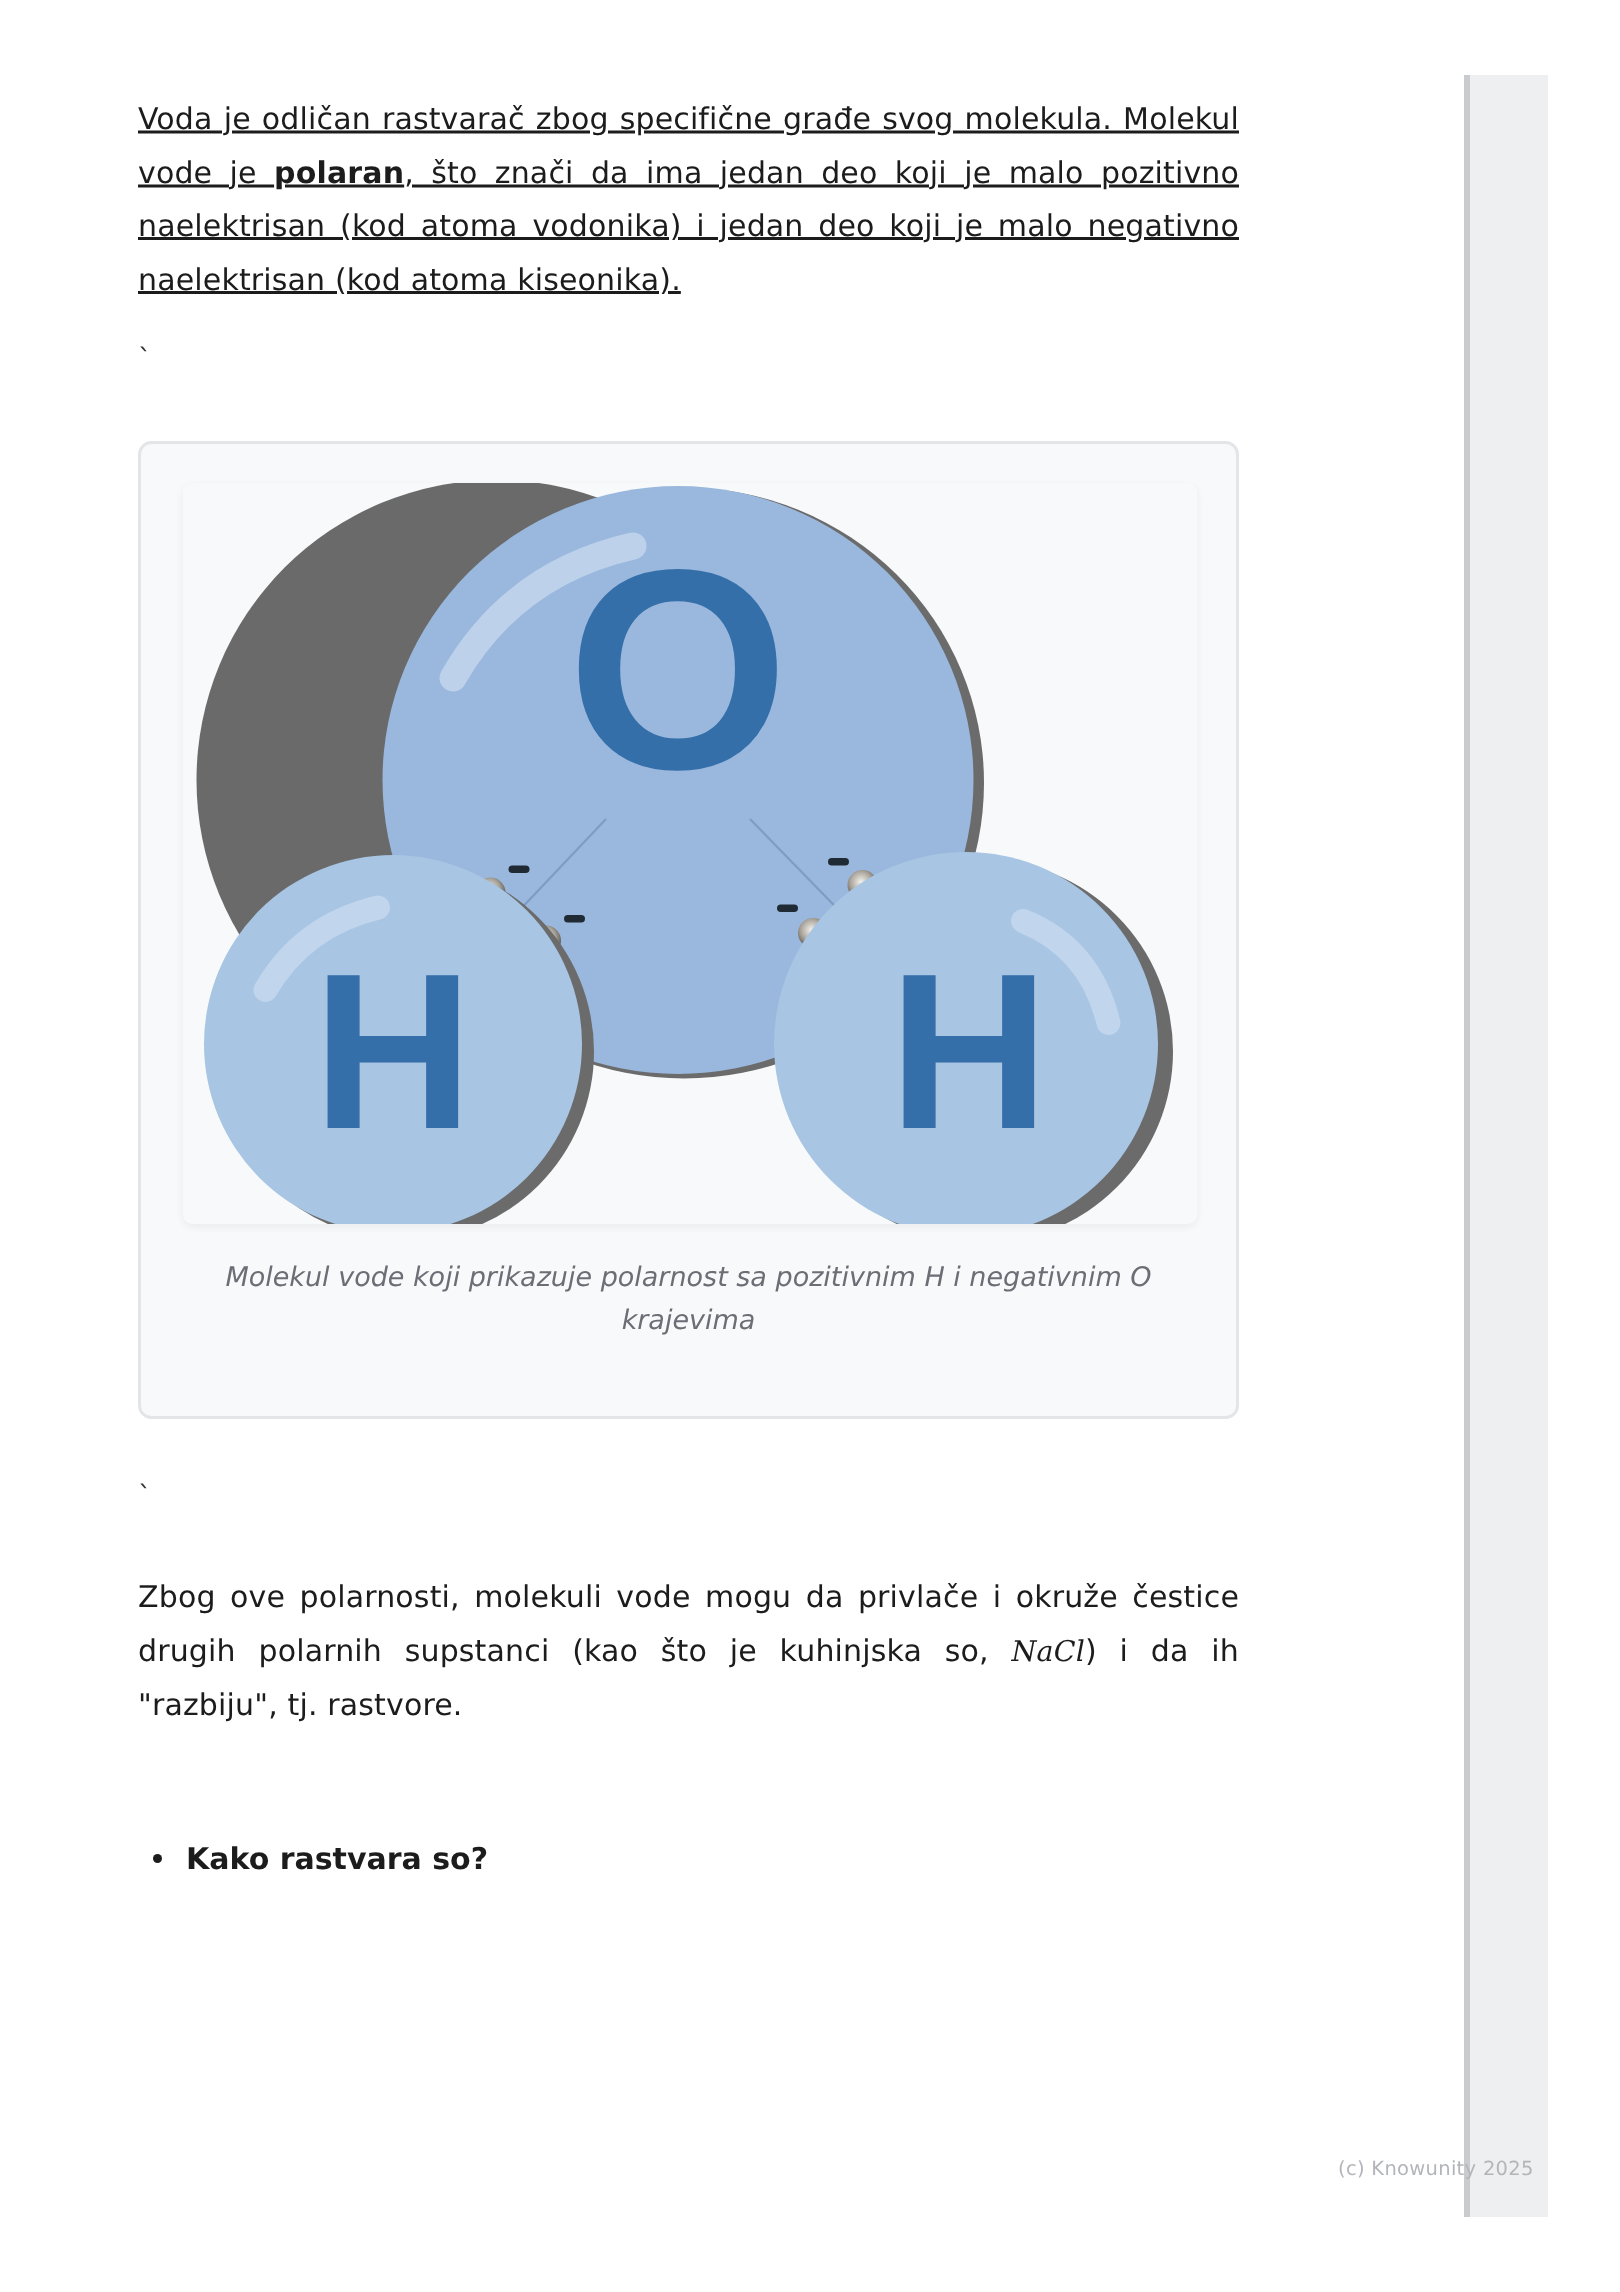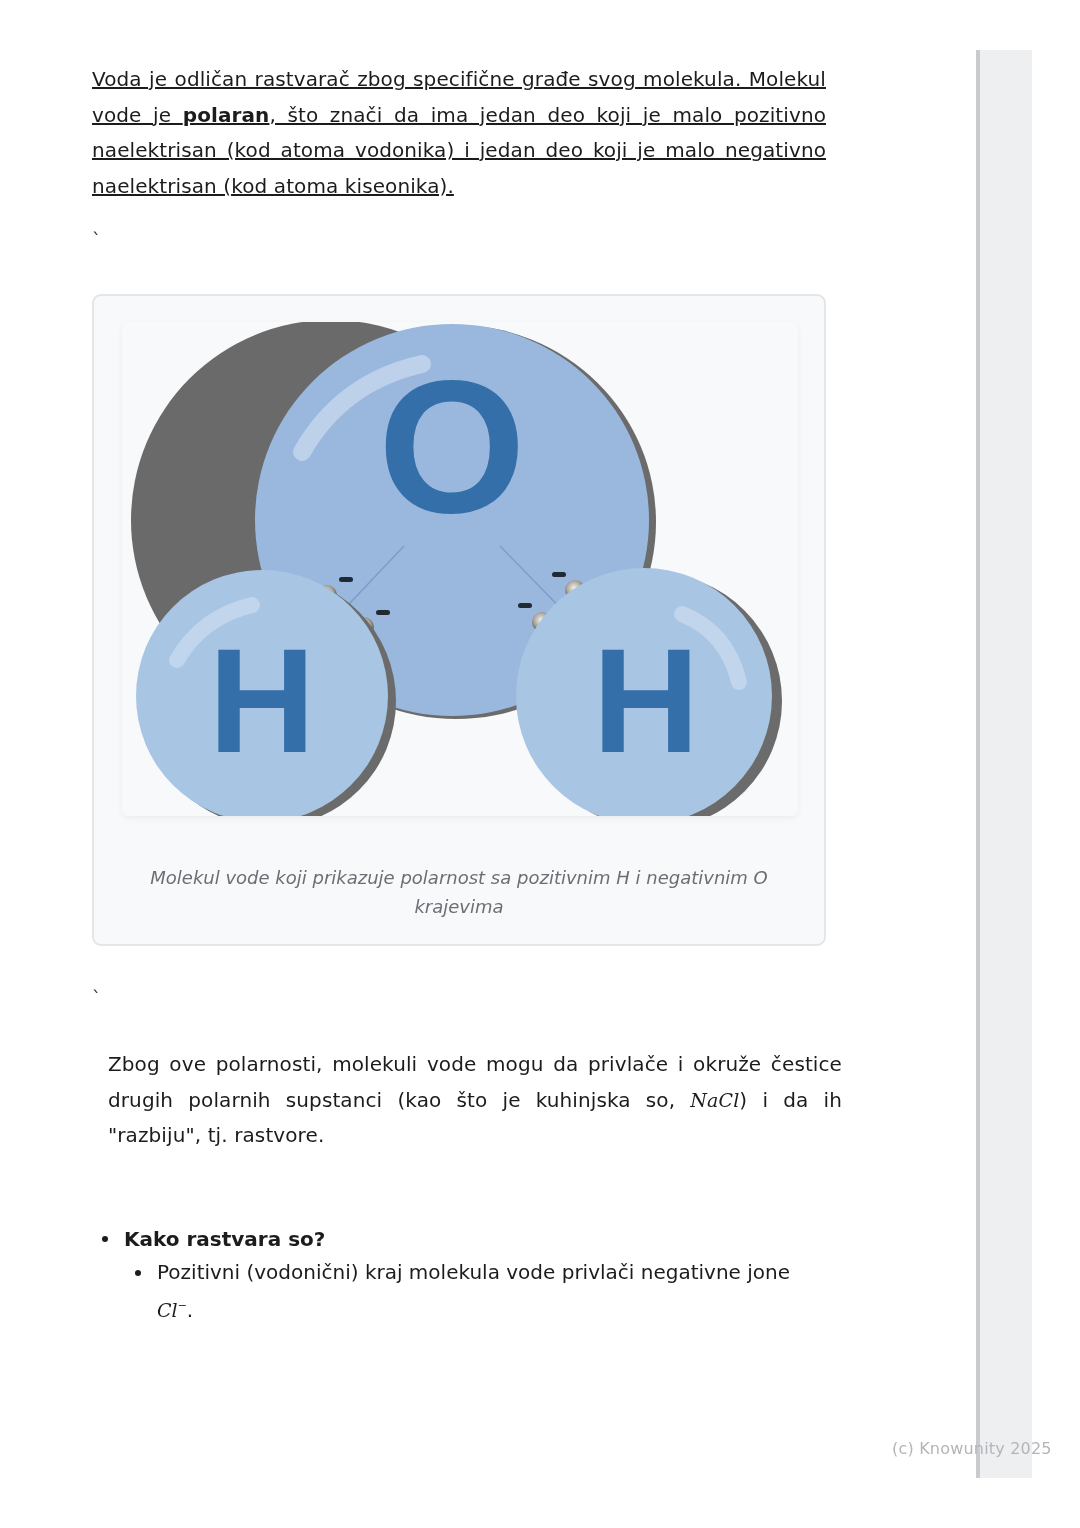--- a/index.html
+++ b/index.html
@@ -20,47 +20,47 @@
     background: #f8f9fb; border: 2px solid #e3e5e9; border-radius: 9px;
   }
   .figure-img {
     position: absolute; left: 28px; top: 26px; width: 676px; height: 494px;
     background: #f8f9fb; border-radius: 6px;
     box-shadow: 0 2px 6px rgba(0,0,0,0.06);
     overflow: hidden;
   }
   .figure-img svg { display: block; }
   .figure-caption {
-    position: absolute; left: 20px; right: 20px; top: 567px;
+    position: absolute; left: 20px; right: 20px; top: 541px;
     font-size: 18px; line-height: 29px; text-align: center; font-style: italic; color: #6b6e74;
   }
 
   .tick-2 { position: absolute; left: 92px; top: 988px; }
 
-  .para-2 { position: absolute; left: 108px; top: 1047px; width: 734px; }
+  .para-2 { position: absolute; left: 92px; top: 1047px; width: 734px; }
 
   .bullets { position: absolute; left: 92px; top: 1174px; width: 734px; font-size: 20px; }
   .bullet { position: relative; }
   .bullet .dot {
     position: absolute; width: 6px; height: 6px; border-radius: 50%; background: #1c1c1c;
   }
   .b-top { padding-left: 32px; line-height: 34px; font-weight: 700; margin-top: 48px; }
   .b-top .dot { left: 10px; top: 14px; }
   .b-sub { padding-left: 65px; line-height: 33px; margin-bottom: 11px; }
   .b-sub .dot { left: 43px; top: 14px; }
   .b-sub.first { margin-top: 0; }
   .math { font-family: "DejaVu Serif", serif; font-style: italic; font-size: 19px; }
   .math sup { font-size: 11px; vertical-align: 8px; font-style: normal; }
 
   .side-panel {
     position: absolute; left: 976px; top: 50px; width: 56px; height: 1428px;
     background: #eeeff1; border-left: 4px solid #c9cbcf;
   }
   .footer-credit {
-    position: absolute; left: 892px; top: 1439px; font-size: 16px; color: #b3b5b9;
+    position: absolute; left: 892px; top: 1439px; font-size: 13px; color: #b3b5b9;
     letter-spacing: 0.2px; white-space: nowrap;
   }
 </style>
 </head>
 <body>
 
 <div class="content">
   <p class="para para-1"><span>Voda je odličan rastvarač zbog specifične građe svog molekula. Molekul vode je </span><b>polaran</b><span>, što znači da ima jedan deo koji je malo pozitivno naelektrisan (kod atoma vodonika) i jedan deo koji je malo negativno naelektrisan (kod atoma kiseonika).</span></p>
   <div class="tick tick-1">`</div>
 </div>
@@ -117,20 +117,16 @@
 
 <div class="tick tick-2">`</div>
 
 <p class="para para-2"><span>Zbog ove polarnosti, molekuli vode mogu da privlače i okruže čestice drugih polarnih supstanci (kao što je kuhinjska so, </span><span class="math">NaCl</span><span>) i da ih "razbiju", tj. rastvore.</span></p>
 
 <div class="bullets">
   <div class="bullet b-top">
     <span class="dot"></span>
     <span>Kako rastvara so?</span>
   </div>
-  <div class="bullet b-sub">
-    <span class="dot"></span>
-    <span>Pozitivni (vodonični) kraj molekula vode privlači negativne jone </span><span class="math"><span>Cl</span><sup>−</sup></span><span>.</span>
-  </div>
 </div>
 
 <div class="side-panel"></div>
 <div class="footer-credit">(c) Knowunity 2025</div>
 
 </body></html>

